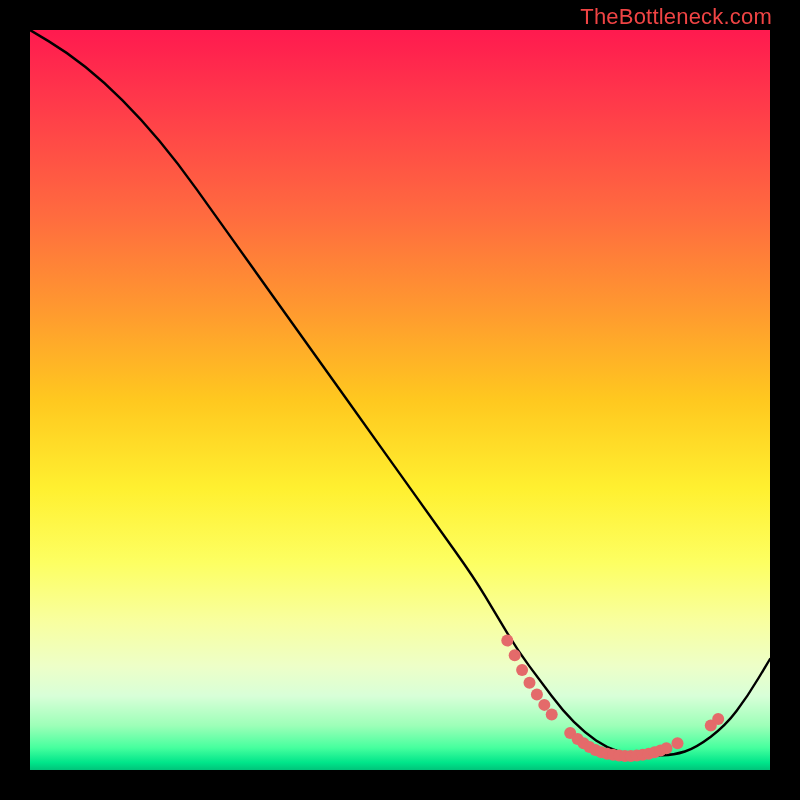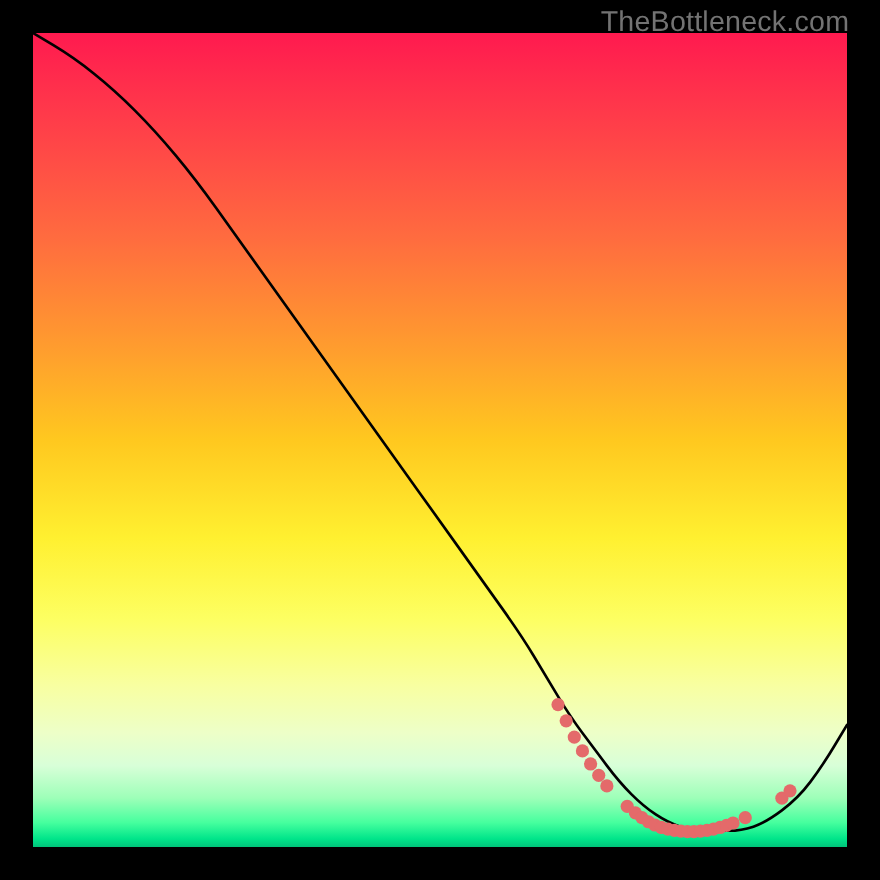--- a/index.html
+++ b/index.html
@@ -49,22 +49,22 @@
   .curve-svg {
     position: absolute;
     inset: 0;
     width: 100%;
     height: 100%;
   }
   .watermark {
     position: absolute;
     top: 4px;
     right: 28px;
-    color: #737373;
-    font-size: 26px;
+    color: #ef4444;
+    font-size: 22px;
     letter-spacing: 0.2px;
     user-select: none;
     text-align: right;
   }
 </style>
 </head>
 <body>
 
 <div class="stage">
 

